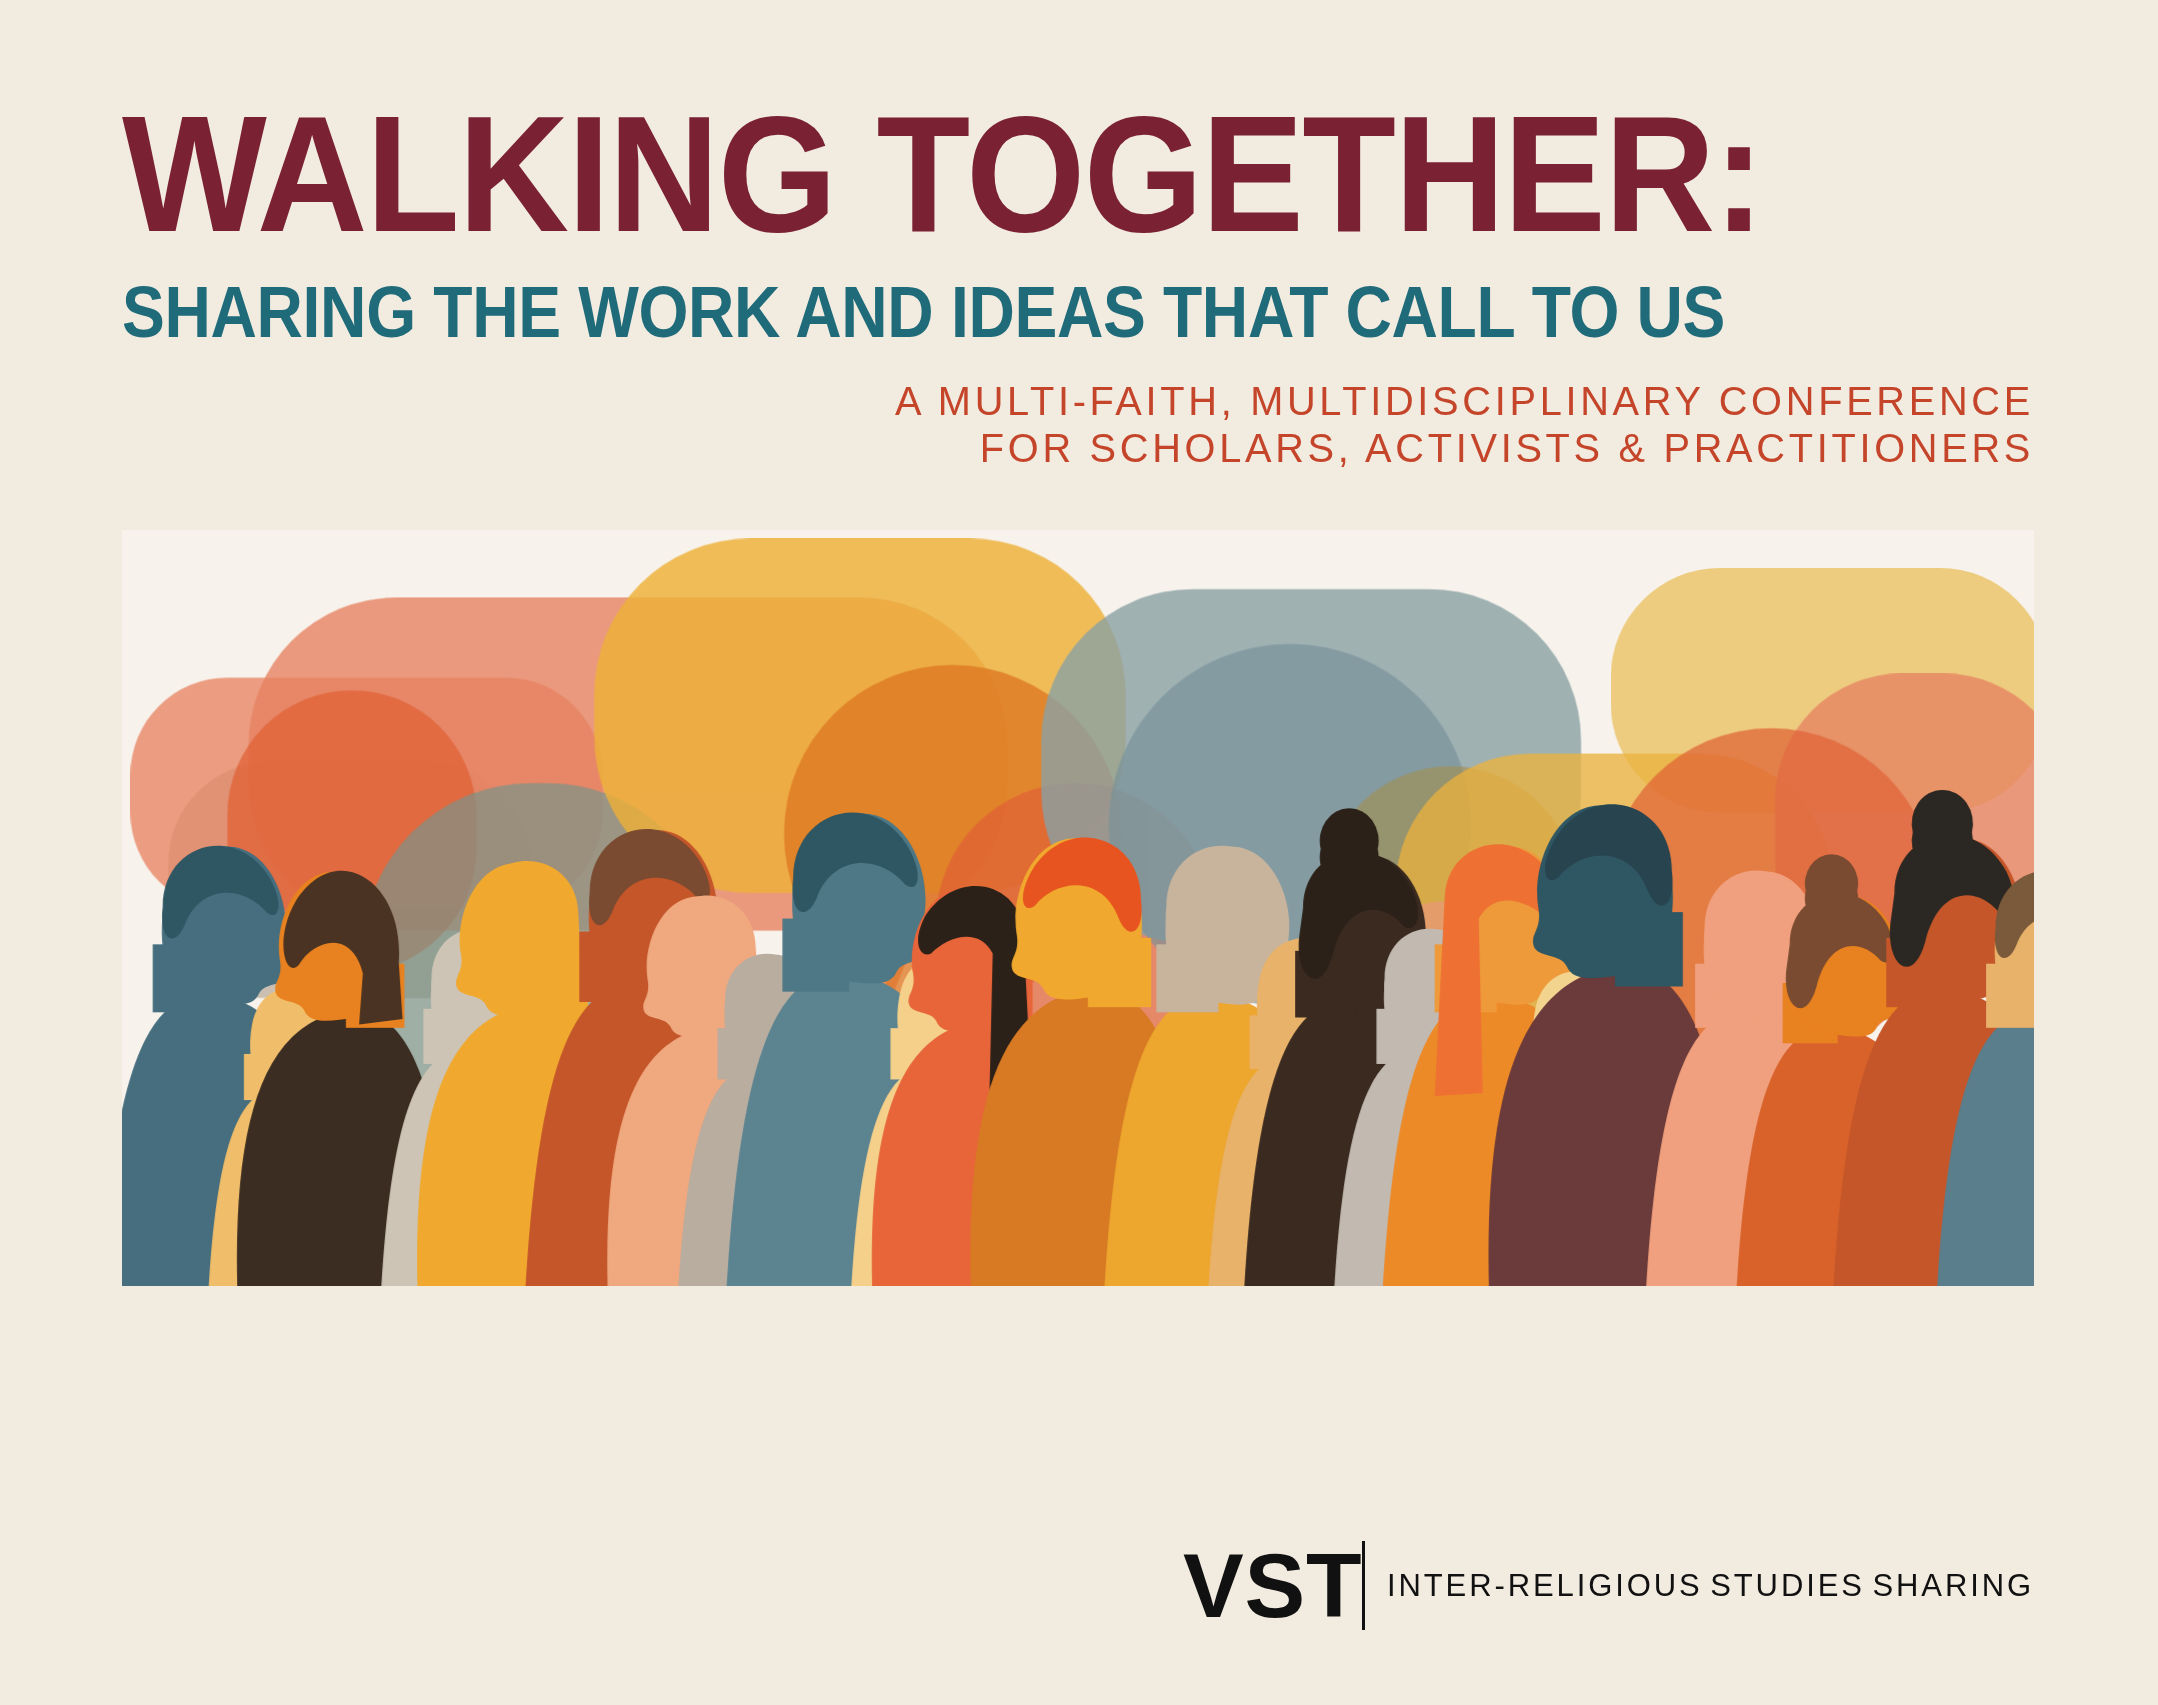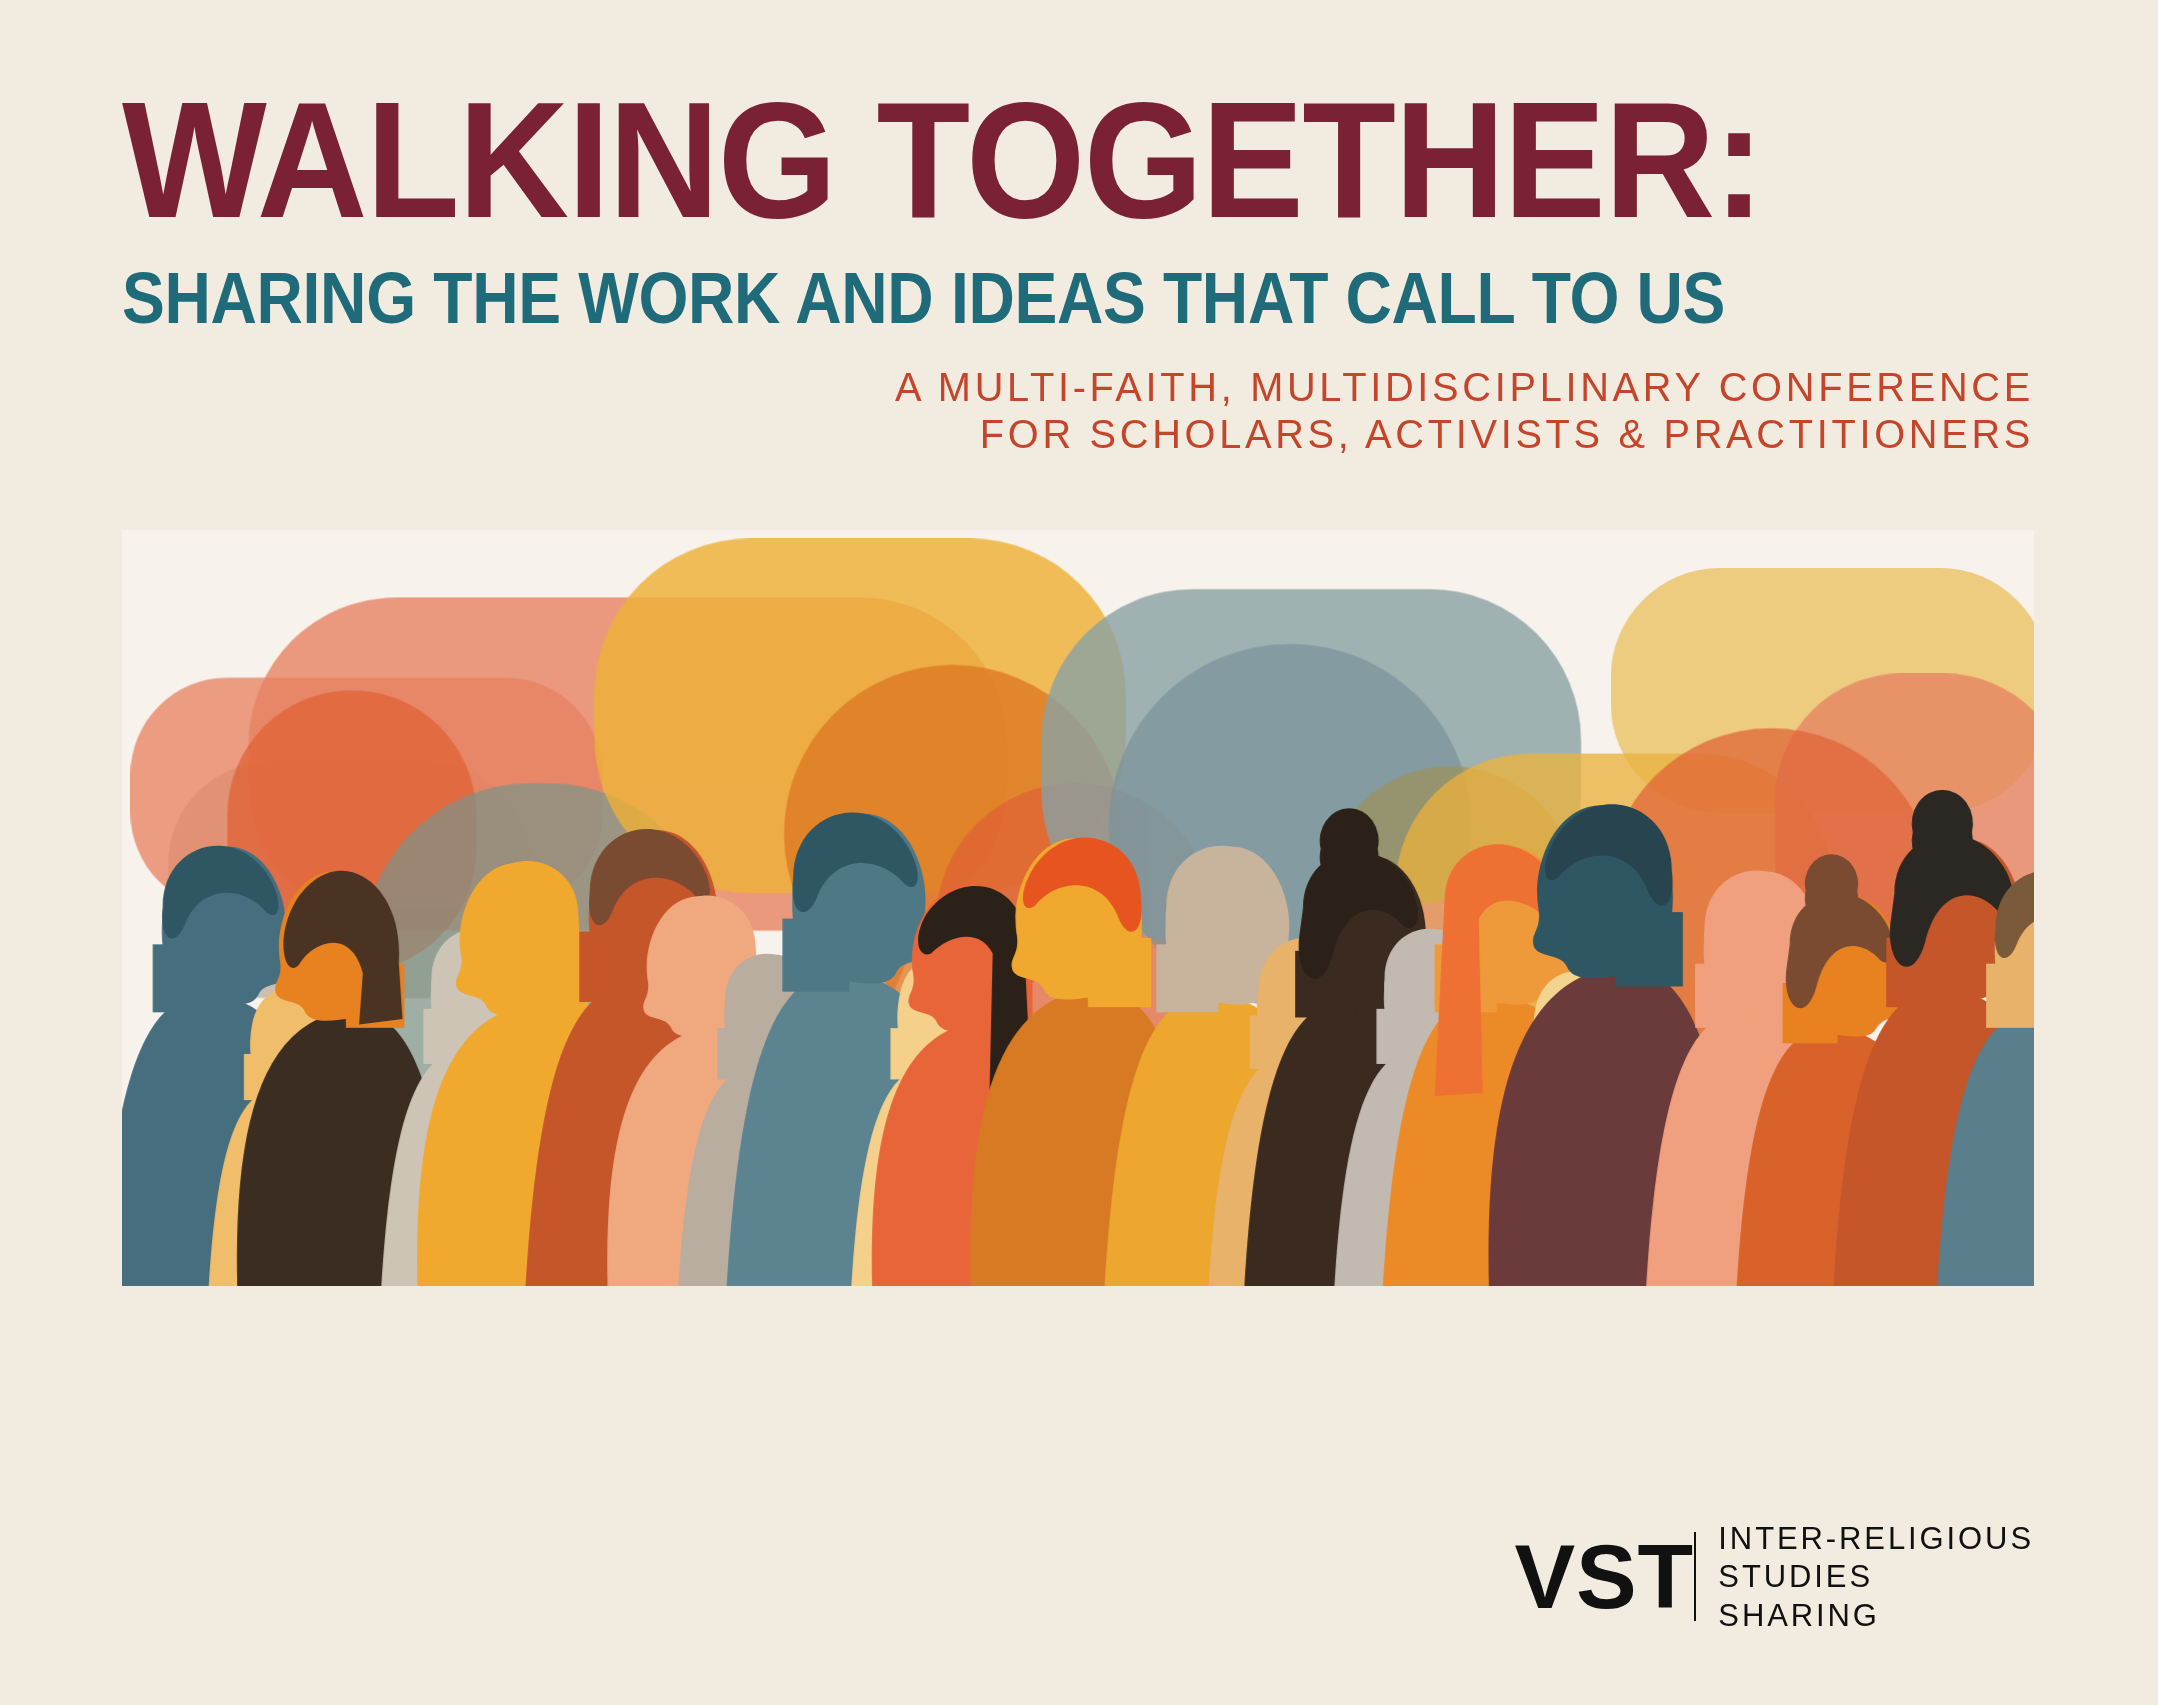--- a/index.html
+++ b/index.html
@@ -19,21 +19,21 @@
   .poster {
     position: absolute;
     inset: 0;
     background: #f2ebe0;
   }
 
   
   .headline-block {
     position: absolute;
     left: 122px;
-    top: 82px;
+    top: 96px;
     width: 1912px;
   }
 
   .title-main {
     margin: 0;
     color: #7a2234;
     font-family: "Liberation Sans Narrow", "Liberation Sans", sans-serif;
     font-weight: bold;
     font-size: 165px;
     line-height: 0.95;
@@ -103,21 +103,21 @@
     line-height: 1;
   }
   .logo-rule {
     width: 2.5px;
     height: 89px;
     background: #111111;
     margin-right: 22px;
   }
   .logo-words {
     display: flex;
-    flex-direction: column;
+    flex-direction: row;
     justify-content: center;
     gap: 7.6px;
   }
   .logo-words span {
     font-family: "Liberation Sans", sans-serif;
     font-size: 31px;
     letter-spacing: 2.9px;
     color: #111111;
     line-height: 1;
     white-space: nowrap;

